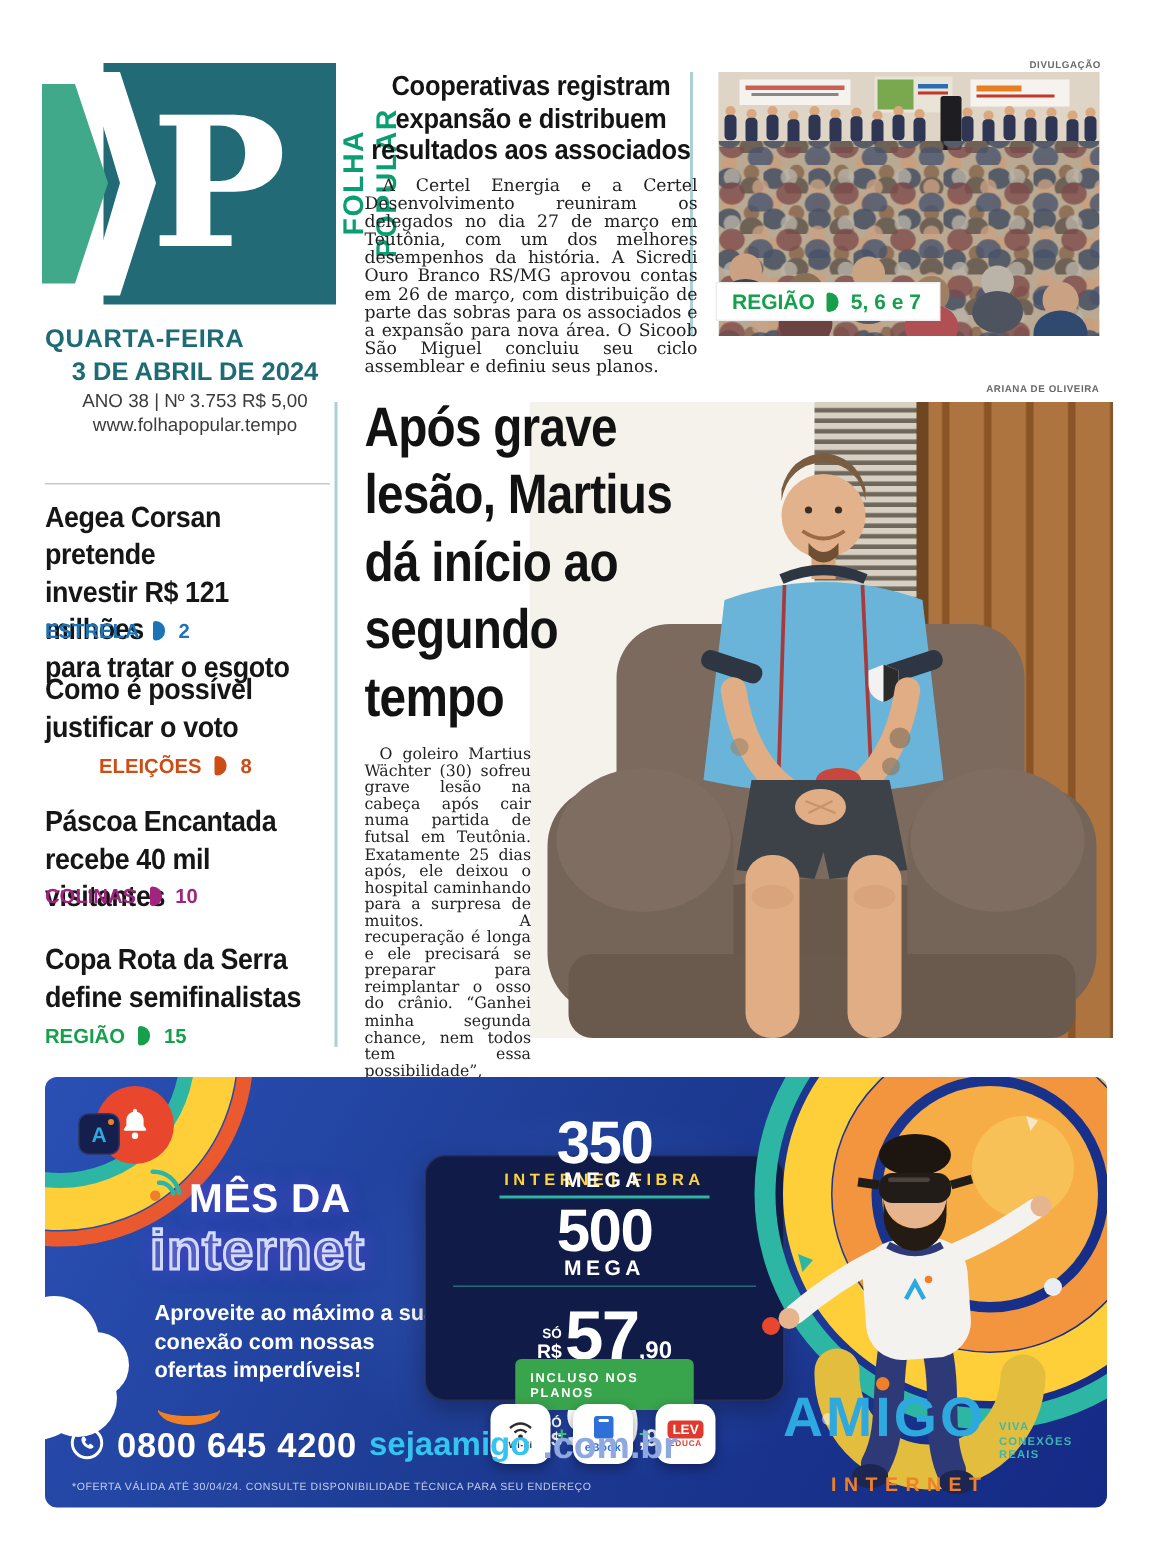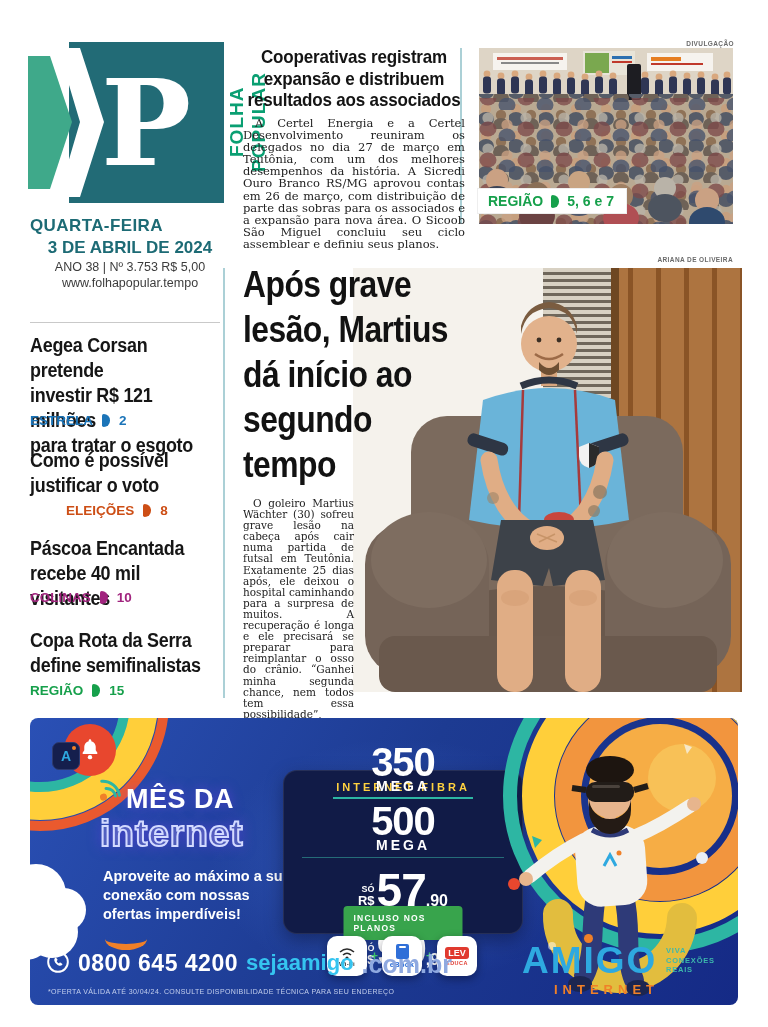--- a/index.html
+++ b/index.html
@@ -93,21 +93,21 @@
   .card{width:40px;height:40px;background:#fff;border-radius:10px;display:flex;flex-direction:column;
         align-items:center;justify-content:center;gap:1px;box-shadow:0 3px 8px rgba(0,0,20,.4);}
   .card-label{font-size:6px;font-weight:700;color:#333;letter-spacing:.3px;}
   .card-label.blue{font-size:7.5px;color:#2f6fd8;}
   .book{width:13px;height:15px;background:#2f6fd8;border-radius:2px;position:relative;}
   .book:after{content:"";position:absolute;left:3px;top:2px;width:7px;height:2px;background:#fff;border-radius:1px;}
   .lev{background:#e03a2f;color:#fff;font-weight:900;font-size:9px;padding:1px 3px;border-radius:3px;}
   .lev-sub{font-size:5.5px;font-weight:800;color:#e03a2f;letter-spacing:.5px;}
   .plus{color:#3ec46d;font-weight:900;font-size:12px;}
 
-  .amigo-wrap{left:492px;top:222px;text-align:center;}
+  .amigo-wrap{left:492px;top:206px;text-align:center;}
   .amigo{font-weight:900;font-size:37px;letter-spacing:2px;color:#2ea9e0;}
   .amigo-dot{position:absolute;left:62px;top:-6px;width:9px;height:9px;border-radius:50%;background:#f08028;}
   .amigo-sub{left:524px;top:264px;font-weight:800;font-size:13px;letter-spacing:5px;color:#f08028;}
   .amigo-slogan{left:636px;top:228px;font-weight:800;font-size:7.5px;line-height:9.5px;
         letter-spacing:.8px;color:#3db8ac;}
   .contact{left:16px;top:232px;display:flex;align-items:flex-start;gap:8px;}
   .phone{font-weight:900;font-size:23px;color:#fff;letter-spacing:.5px;}
   .site-b{font-weight:800;font-size:22px;color:#35c4f0;}
   .site-s{font-weight:700;font-size:25px;color:#8fa9e0;}
   .legal{left:18px;top:270px;font-size:7px;letter-spacing:.4px;color:rgba(230,238,255,.8);}

